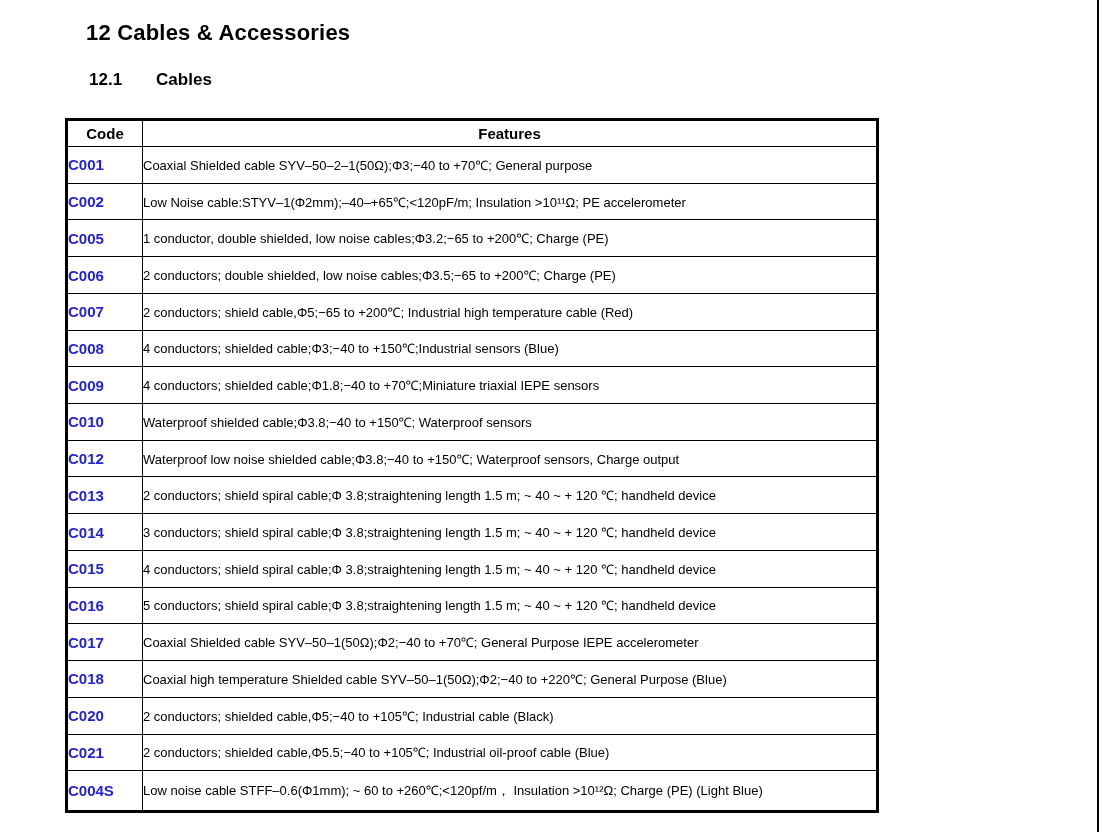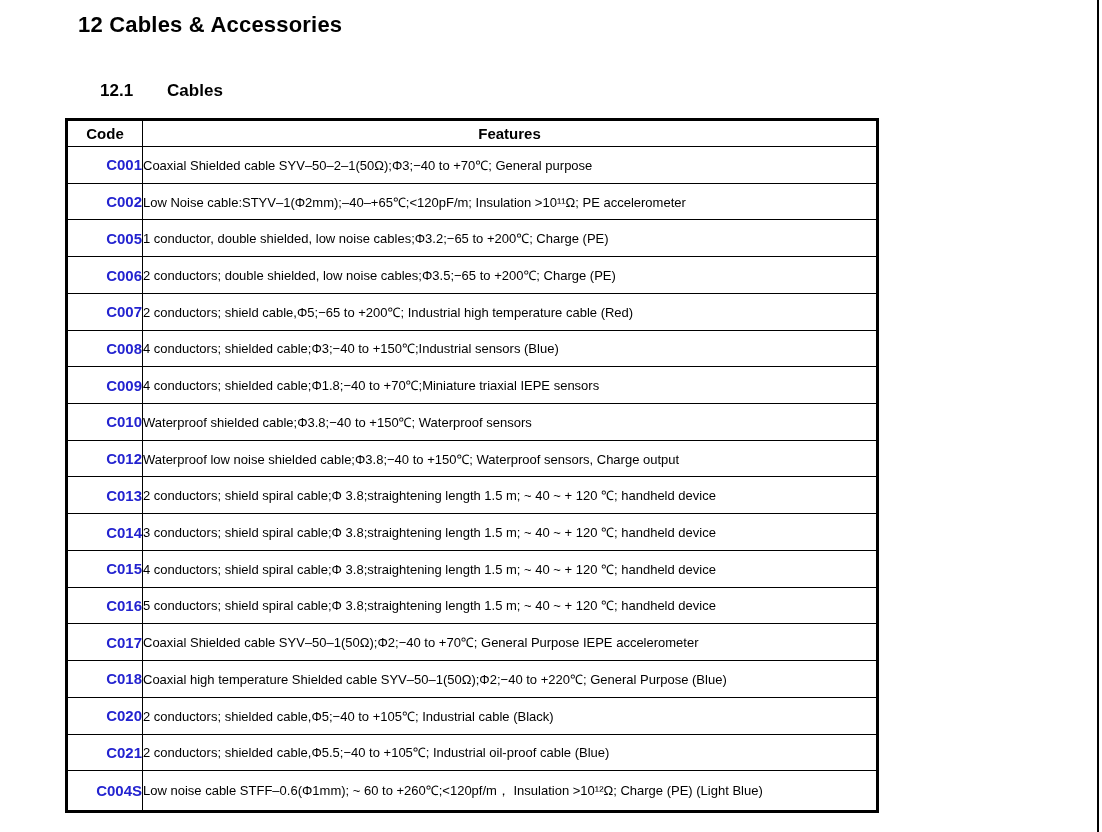--- a/index.html
+++ b/index.html
@@ -21,30 +21,30 @@
     left: 1097px;
     top: 0;
     width: 2px;
     height: 832px;
     background: #000000;
   }
   h1.doc-title {
     position: absolute;
     left: 78px;
     top: 12px;
-    margin: 0;
+    margin: 8px;
     font-size: 22px;
     font-weight: bold;
     letter-spacing: 0.2px;
   }
   h2.section-heading {
     position: absolute;
     left: 85px;
     top: 66px;
-    margin: 15px;
+    margin: 4px;
     font-size: 17px;
     font-weight: bold;
   }
   h2.section-heading .section-title-text {
     margin-left: 34px;
   }
   .table-wrap {
     position: absolute;
     left: 65px;
     top: 118px;
@@ -68,21 +68,21 @@
   }
   table.cables-table thead tr {
     height: 27px;
   }
   th.code-head, th.features-head {
     font-weight: bold;
     text-align: center;
     font-size: 15px;
   }
   td.code-cell {
-    text-align: right;
+    text-align: left;
     font-weight: bold;
     color: var(--code-color, #2323d0);
     font-size: 15px;
   }
   td.feature-cell {
     padding-left: 11px;
     font-size: 13px;
   }
 </style>
 </head>

